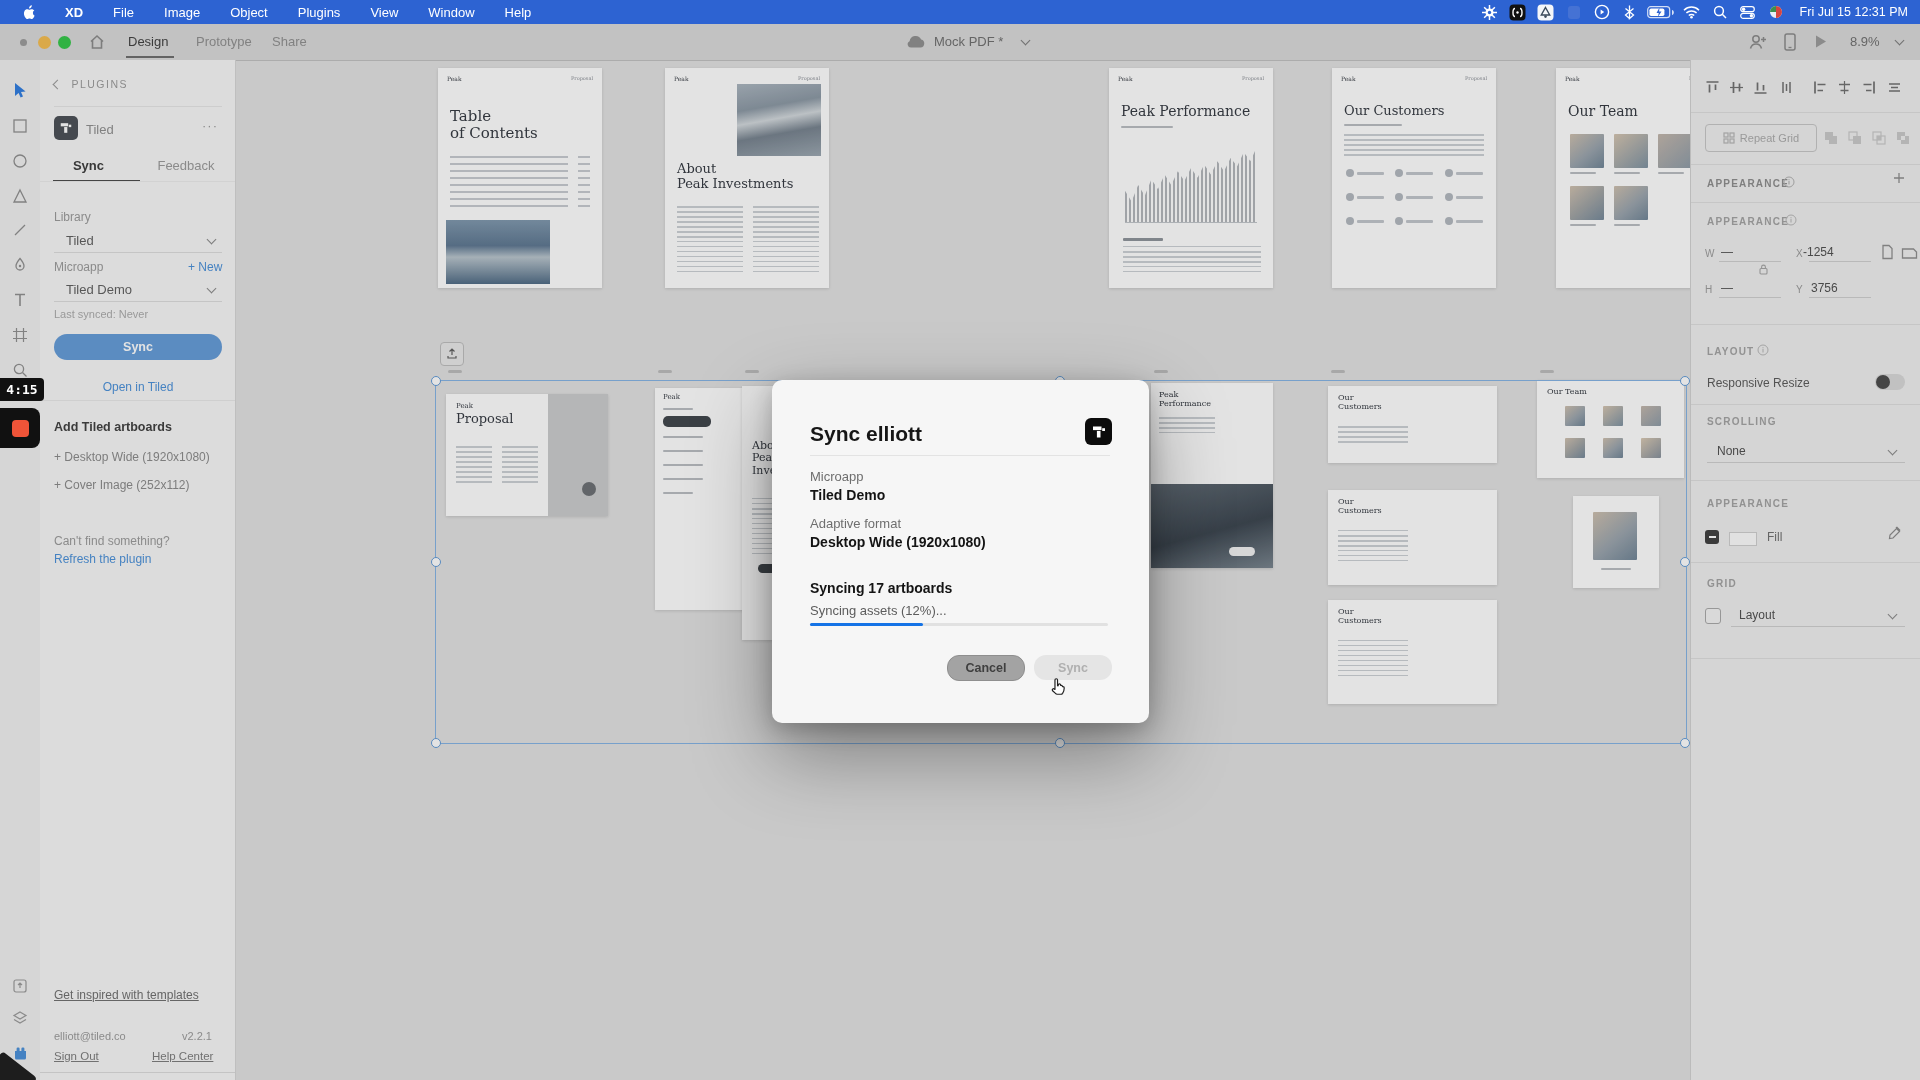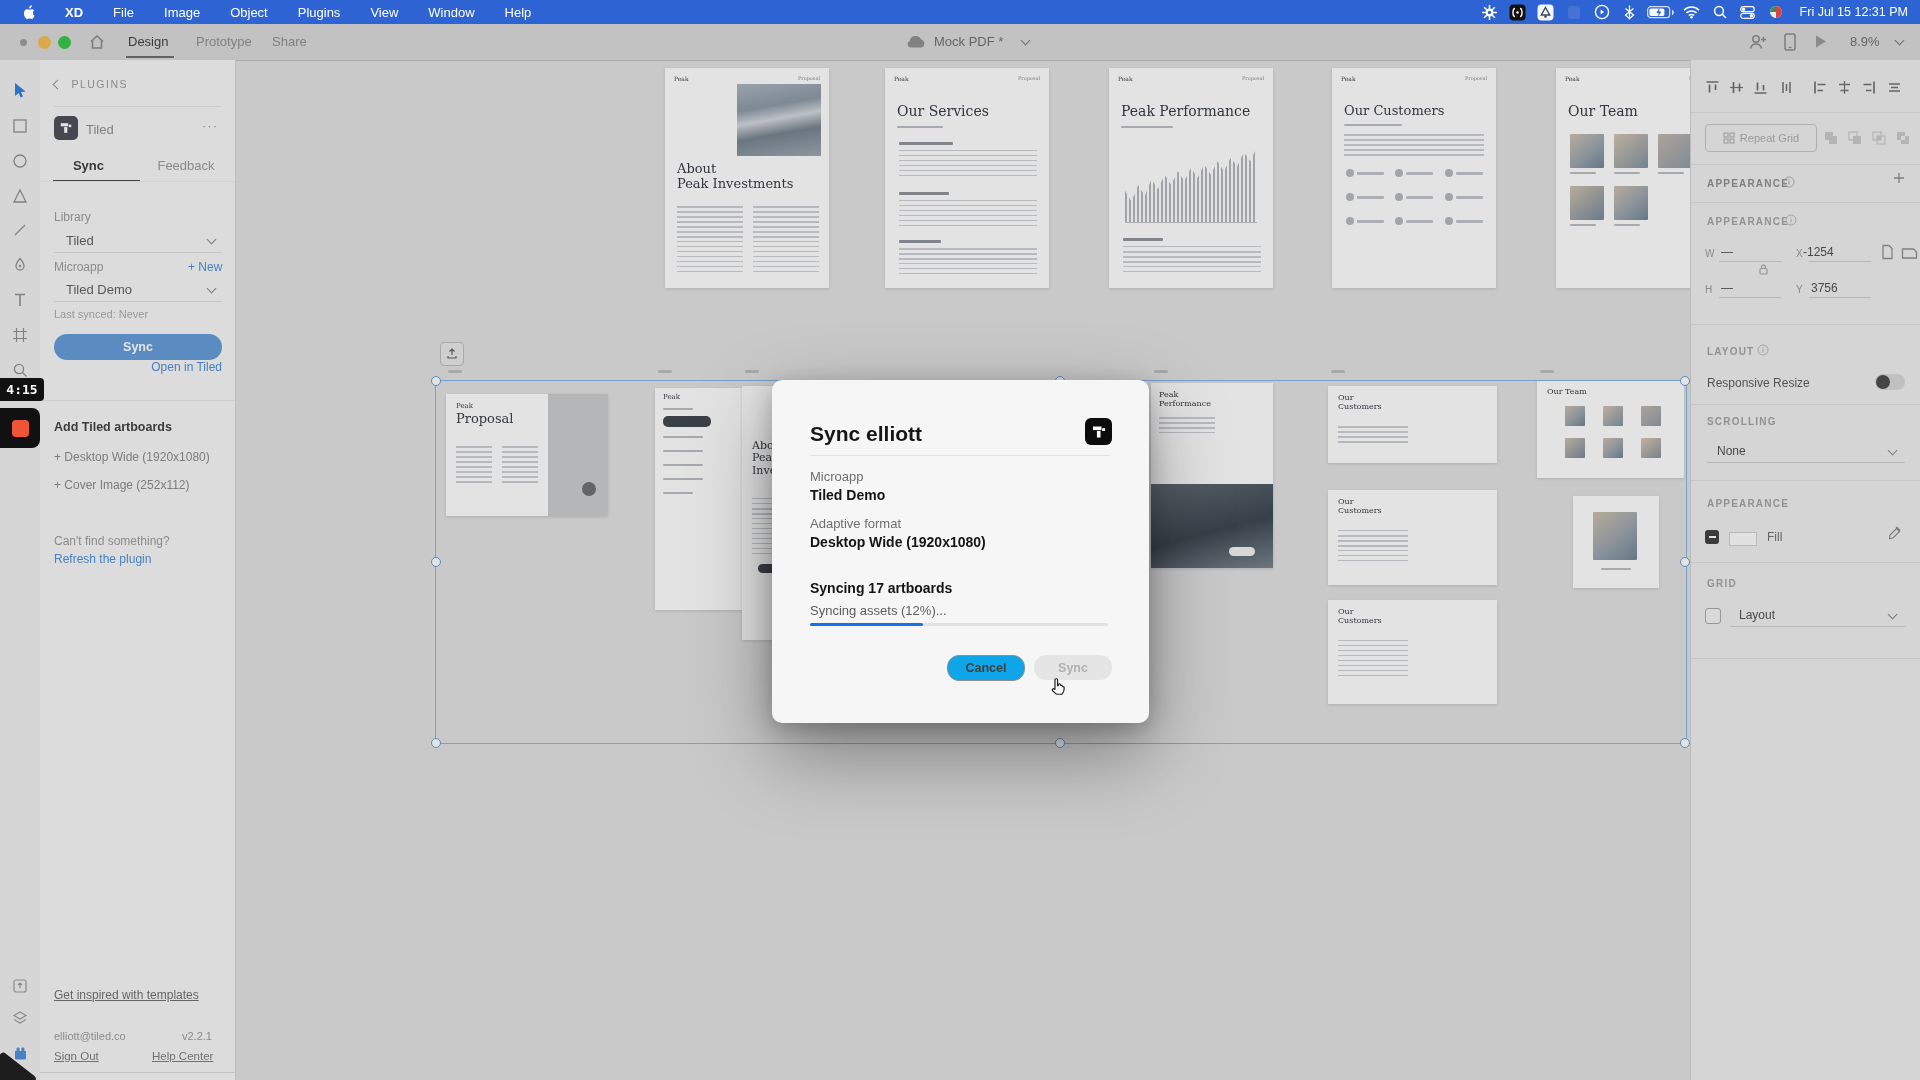--- a/index.html
+++ b/index.html
@@ -93,49 +93,48 @@
 
   <div class="ablabel" style="left:265px;top:-2px"></div>
   <div class="ablabel" style="left:440px;top:-2px"></div>
   <div class="ablabel" style="left:667px;top:-2px"></div>
   <div class="ablabel" style="left:887px;top:-2px"></div>
   <div class="ablabel" style="left:1111px;top:-2px"></div>
   <div class="ablabel" style="left:1334px;top:-2px"></div>
   <div class="ablabel" style="left:1558px;top:-2px"></div>
 
 
+  <div class="ab" style="left:438px;top:8px;width:164px;height:220px">
+    <div class="phead">
+      <span>Peak</span>
+      <span class="tag">Proposal</span>
+    </div>
+    <div class="serif" style="position:absolute;left:12px;top:40px;font-size:15px">
+      <div>Table</div>
+      <div>of Contents</div>
+    </div>
+    <div class="lines" style="left:12px;top:88px;width:118px;height:56px"></div>
+    <div class="lines" style="left:140px;top:88px;width:12px;height:56px"></div>
+    <div class="photo" style="left:8px;top:152px;width:104px;height:64px;background:linear-gradient(180deg,#7e97ad 0%,#5d7791 40%,#b9c5cd 58%,#4f6b85 100%)"></div>
+  </div>
 
   <div class="ab" style="left:665px;top:8px;width:164px;height:220px">
     <div class="phead">
       <span>Peak</span>
       <span class="tag">Proposal</span>
     </div>
     <div class="photo" style="left:72px;top:16px;width:84px;height:72px"></div>
     <div class="serif" style="position:absolute;left:12px;top:94px;font-size:13px">
       <div>About</div>
       <div>Peak Investments</div>
     </div>
     <div class="lines tight" style="left:12px;top:138px;width:66px;height:70px"></div>
     <div class="lines tight" style="left:88px;top:138px;width:66px;height:70px"></div>
   </div>
 
-  <div class="ab" style="left:885px;top:8px;width:164px;height:220px">
-    <div class="phead">
-      <span>Peak</span>
-      <span class="tag">Proposal</span>
-    </div>
-    <div class="serif" style="position:absolute;left:12px;top:36px;font-size:14px">Our Services</div>
-    <div class="namebar" style="left:12px;top:58px;width:46px"></div>
-    <div class="sectitle" style="left:14px;top:74px;width:54px"></div>
-    <div class="lines tight" style="left:14px;top:82px;width:138px;height:26px"></div>
-    <div class="sectitle" style="left:14px;top:124px;width:50px"></div>
-    <div class="lines tight" style="left:14px;top:132px;width:138px;height:26px"></div>
-    <div class="sectitle" style="left:14px;top:172px;width:42px"></div>
-    <div class="lines tight" style="left:14px;top:180px;width:138px;height:26px"></div>
-  </div>
 
   <div class="ab" style="left:1109px;top:8px;width:164px;height:220px">
     <div class="phead">
       <span>Peak</span>
       <span class="tag">Proposal</span>
     </div>
     <div class="serif" style="position:absolute;left:12px;top:36px;font-size:14px">Peak Performance</div>
     <div class="namebar" style="left:12px;top:58px;width:52px"></div>
     <div class="chart" style="left:16px;top:72px;width:132px;height:82px"></div>
     <div style="position:absolute;left:16px;top:154px;width:132px;border-top:1px solid #c2c6cb"></div>
@@ -539,21 +538,21 @@
   <div class="pp" style="top:222px;left:26px;color:#5f5f5f;font-size:13px">Tiled Demo</div>
   <span class="chev" style="position:absolute;left:168px;top:225px"></span>
   <div class="fieldline" style="top:241px"></div>
 
   <div class="pp" style="top:248px;font-size:11px;color:#ababab">Last synced: Never</div>
 
   <div class="pp" style="top:274px;width:168px;height:26px;background:#639bd8;border-radius:13px;color:#fff;
        display:flex;align-items:center;justify-content:center;font-size:12.5px;font-weight:bold">
     <span>Sync</span>
   </div>
-  <div class="pp" style="top:300px;width:168px;text-align:right"><span class="link">Open in Tiled</span></div>
+  <div class="pp" style="top:320px;width:168px;text-align:center"><span class="link">Open in Tiled</span></div>
 
   <div class="pp" style="top:340px;left:0;width:195px;border-top:1px solid #e8e8e8"></div>
 
   <div class="pp" style="top:360px;font-size:12.5px;font-weight:bold;color:#3f3f3f">Add Tiled artboards</div>
   <div class="pp" style="top:390px;color:#8a8a8a">+ Desktop Wide (1920x1080)</div>
   <div class="pp" style="top:418px;color:#8a8a8a">+ Cover Image (252x112)</div>
 
   <div class="pp" style="top:474px;color:#9a9a9a">Can't find something?</div>
   <div class="pp" style="top:492px"><span class="link">Refresh the plugin</span></div>
 
@@ -764,21 +763,21 @@
   <div class="mlabel" style="top:136px">Adaptive format</div>
   <div class="mvalue" style="top:154px">Desktop Wide (1920x1080)</div>
 
   <div class="mvalue" style="top:200px">Syncing 17 artboards</div>
   <div class="mlabel" style="top:223px;color:#5c5c5c">Syncing assets (12%)...</div>
 
   <div style="position:absolute;left:38px;top:243px;width:298px;height:3px;background:#e1e1e1;border-radius:2px">
     <div style="height: 3px; background: rgb(20, 115, 230); border-radius: 2px; width: 38%;"></div>
   </div>
 
-  <div class="pillbtn" style="left:175px;top:275px;width:76px;height:24px;background:#0ea5e9;border:1.5px solid #8e8e8e;color:#3f3f3f;font-weight:bold">
+  <div class="pillbtn" style="left:175px;top:275px;width:76px;height:24px;background:#a3a3a3;border:1.5px solid #8e8e8e;color:#3f3f3f;font-weight:bold">
     <span>Cancel</span>
   </div>
   <div class="pillbtn" style="left:262px;top:275px;width:78px;height:25px;background:#e5e5e5;color:#b0b0b0;font-weight:bold">
     <span>Sync</span>
   </div>
 </div>
 
 <div id="rec-timer">
     <span>4:15</span>
   </div>

